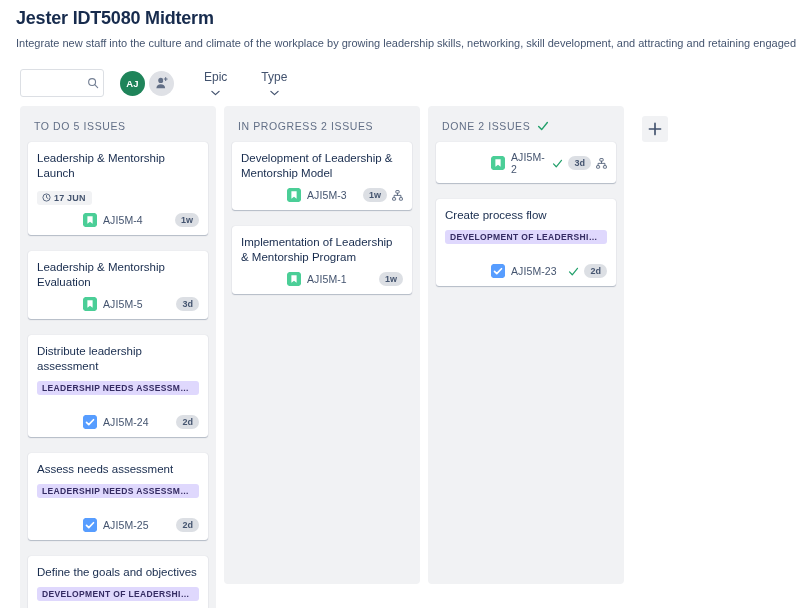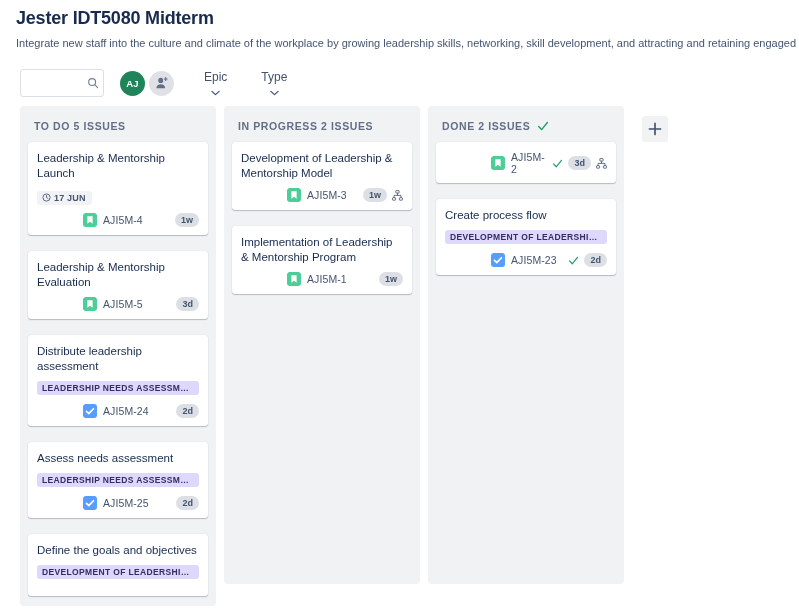--- a/index.html
+++ b/index.html
@@ -81,21 +81,21 @@
     border-radius: 4px;
     padding: 8px 8px 10px 8px;
     min-height: 478px;
     display: flex; flex-direction: column;
   }
   .col-header {
     display: flex; align-items: center; gap: 7px;
     padding: 6px 6px 10px 6px;
   }
   .col-title {
-    font-size: 10.5px; font-weight: 700; letter-spacing: .6px;
+    font-size: 10.5px; font-weight: 400; letter-spacing: .6px;
     color: #626F86; text-transform: uppercase; white-space: nowrap; text-align: center;
   }
   .col-check { width: 12px; height: 12px; }
 
   .cards { display: flex; flex-direction: column; gap: 16px; }
 
   .card {
     background: #FFFFFF;
     border-radius: 3px;
     box-shadow: 0 1px 1px rgba(9,30,66,.25), 0 0 1px rgba(9,30,66,.18);
@@ -112,21 +112,21 @@
     padding: 2px 6px 2px 5px;
     font-size: 9px; font-weight: 700; letter-spacing: .2px;
     color: #44546F; margin-bottom: 8px;
   }
   .clock-icon { width: 9px; height: 9px; }
   .epic-pill {
     display: inline-block; max-width: 100%;
     background: #DFD8FD; color: #352C63;
     border-radius: 3px; padding: 2px 5px;
     font-size: 8.5px; font-weight: 700; letter-spacing: .35px;
-    margin-bottom: 5px;
+    margin-bottom: 16px;
     white-space: nowrap; overflow: hidden; text-overflow: ellipsis;
   }
   .card-footer {
     display: flex; align-items: center; gap: 6px; padding-left: 46px;
   }
   .type-icon { width: 14px; height: 14px; flex: 0 0 14px; border-radius: 2.5px; }
   .issue-key {
     font-size: 10.5px; color: #44546F; letter-spacing: .1px;
   }
   .footer-right {

